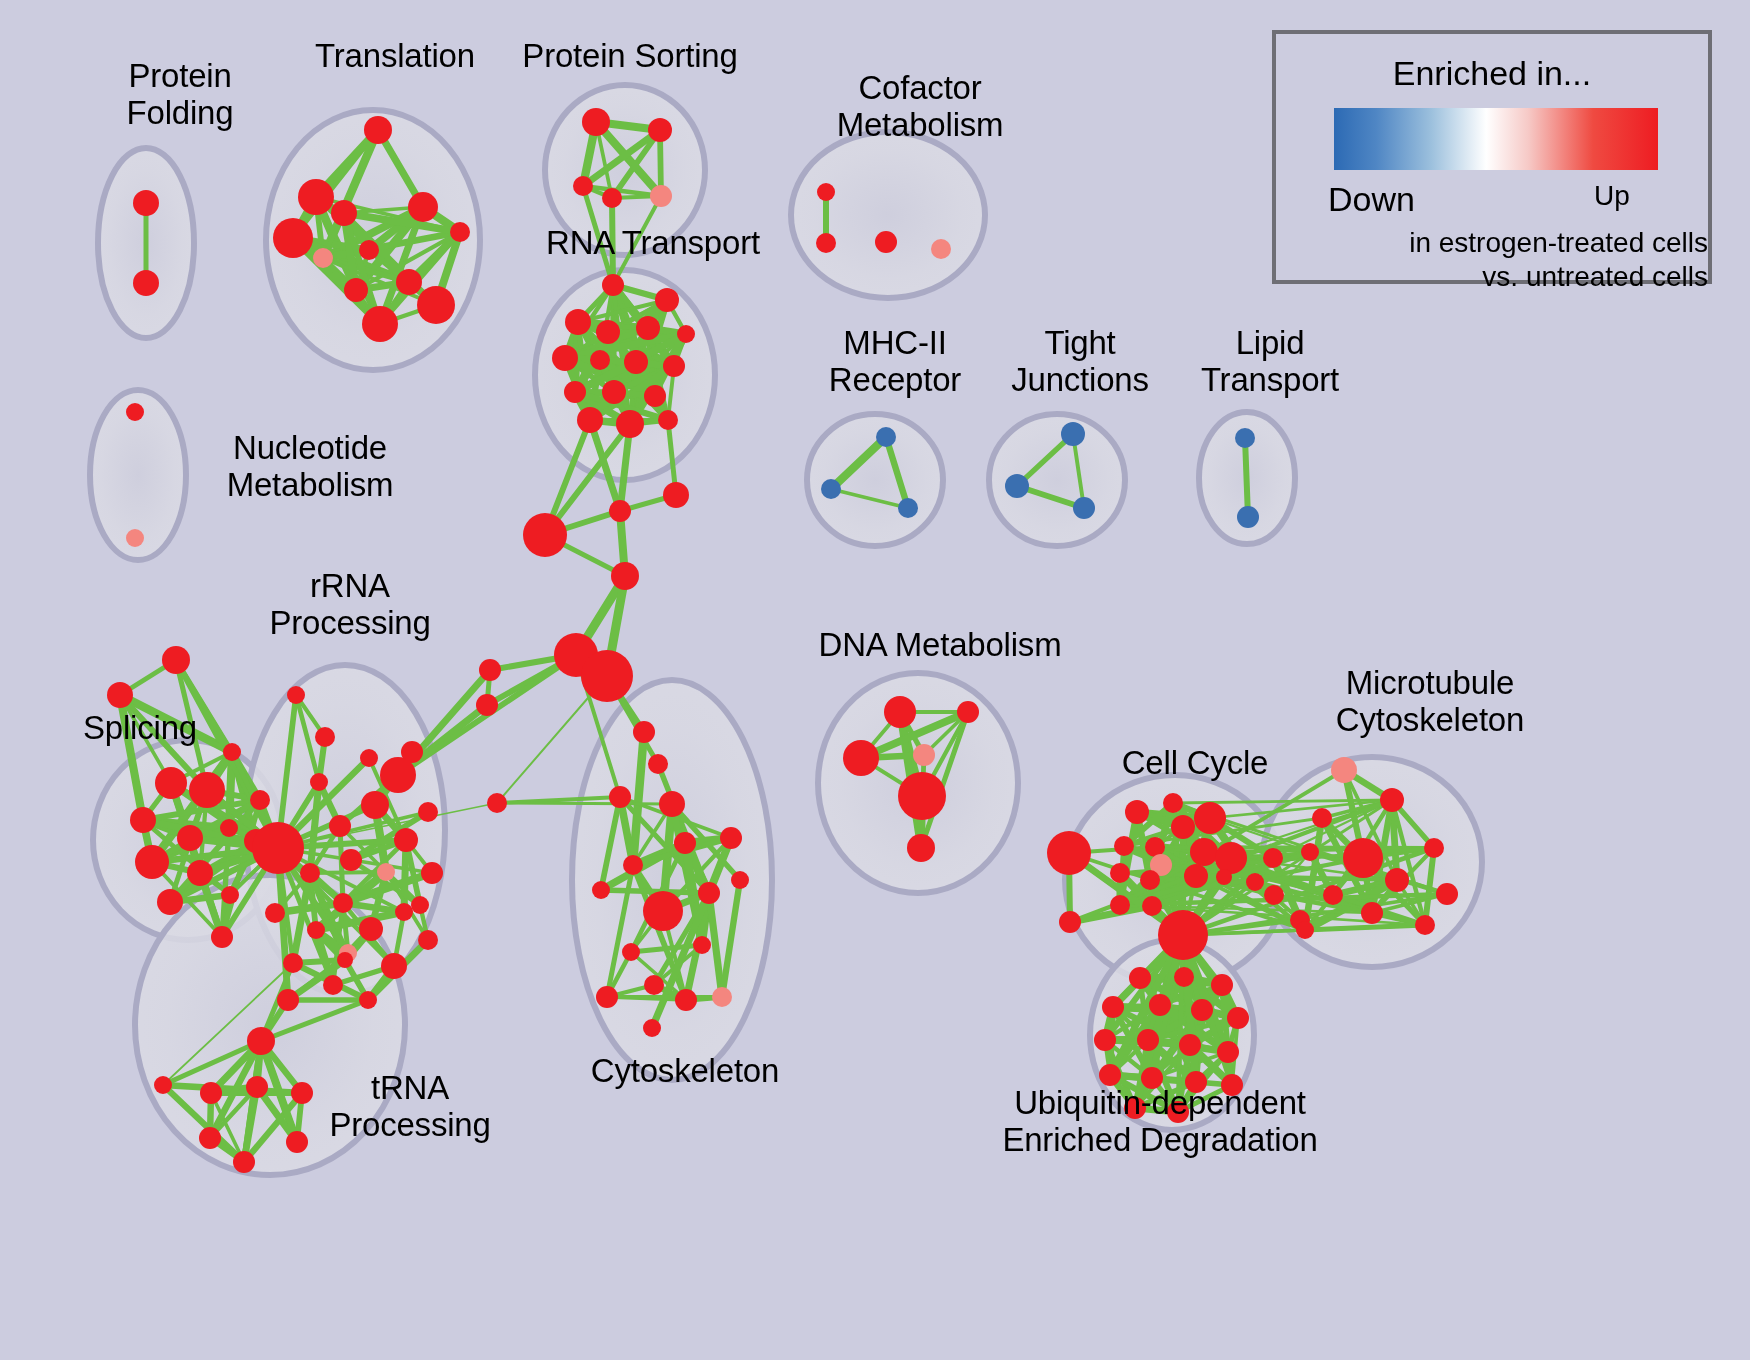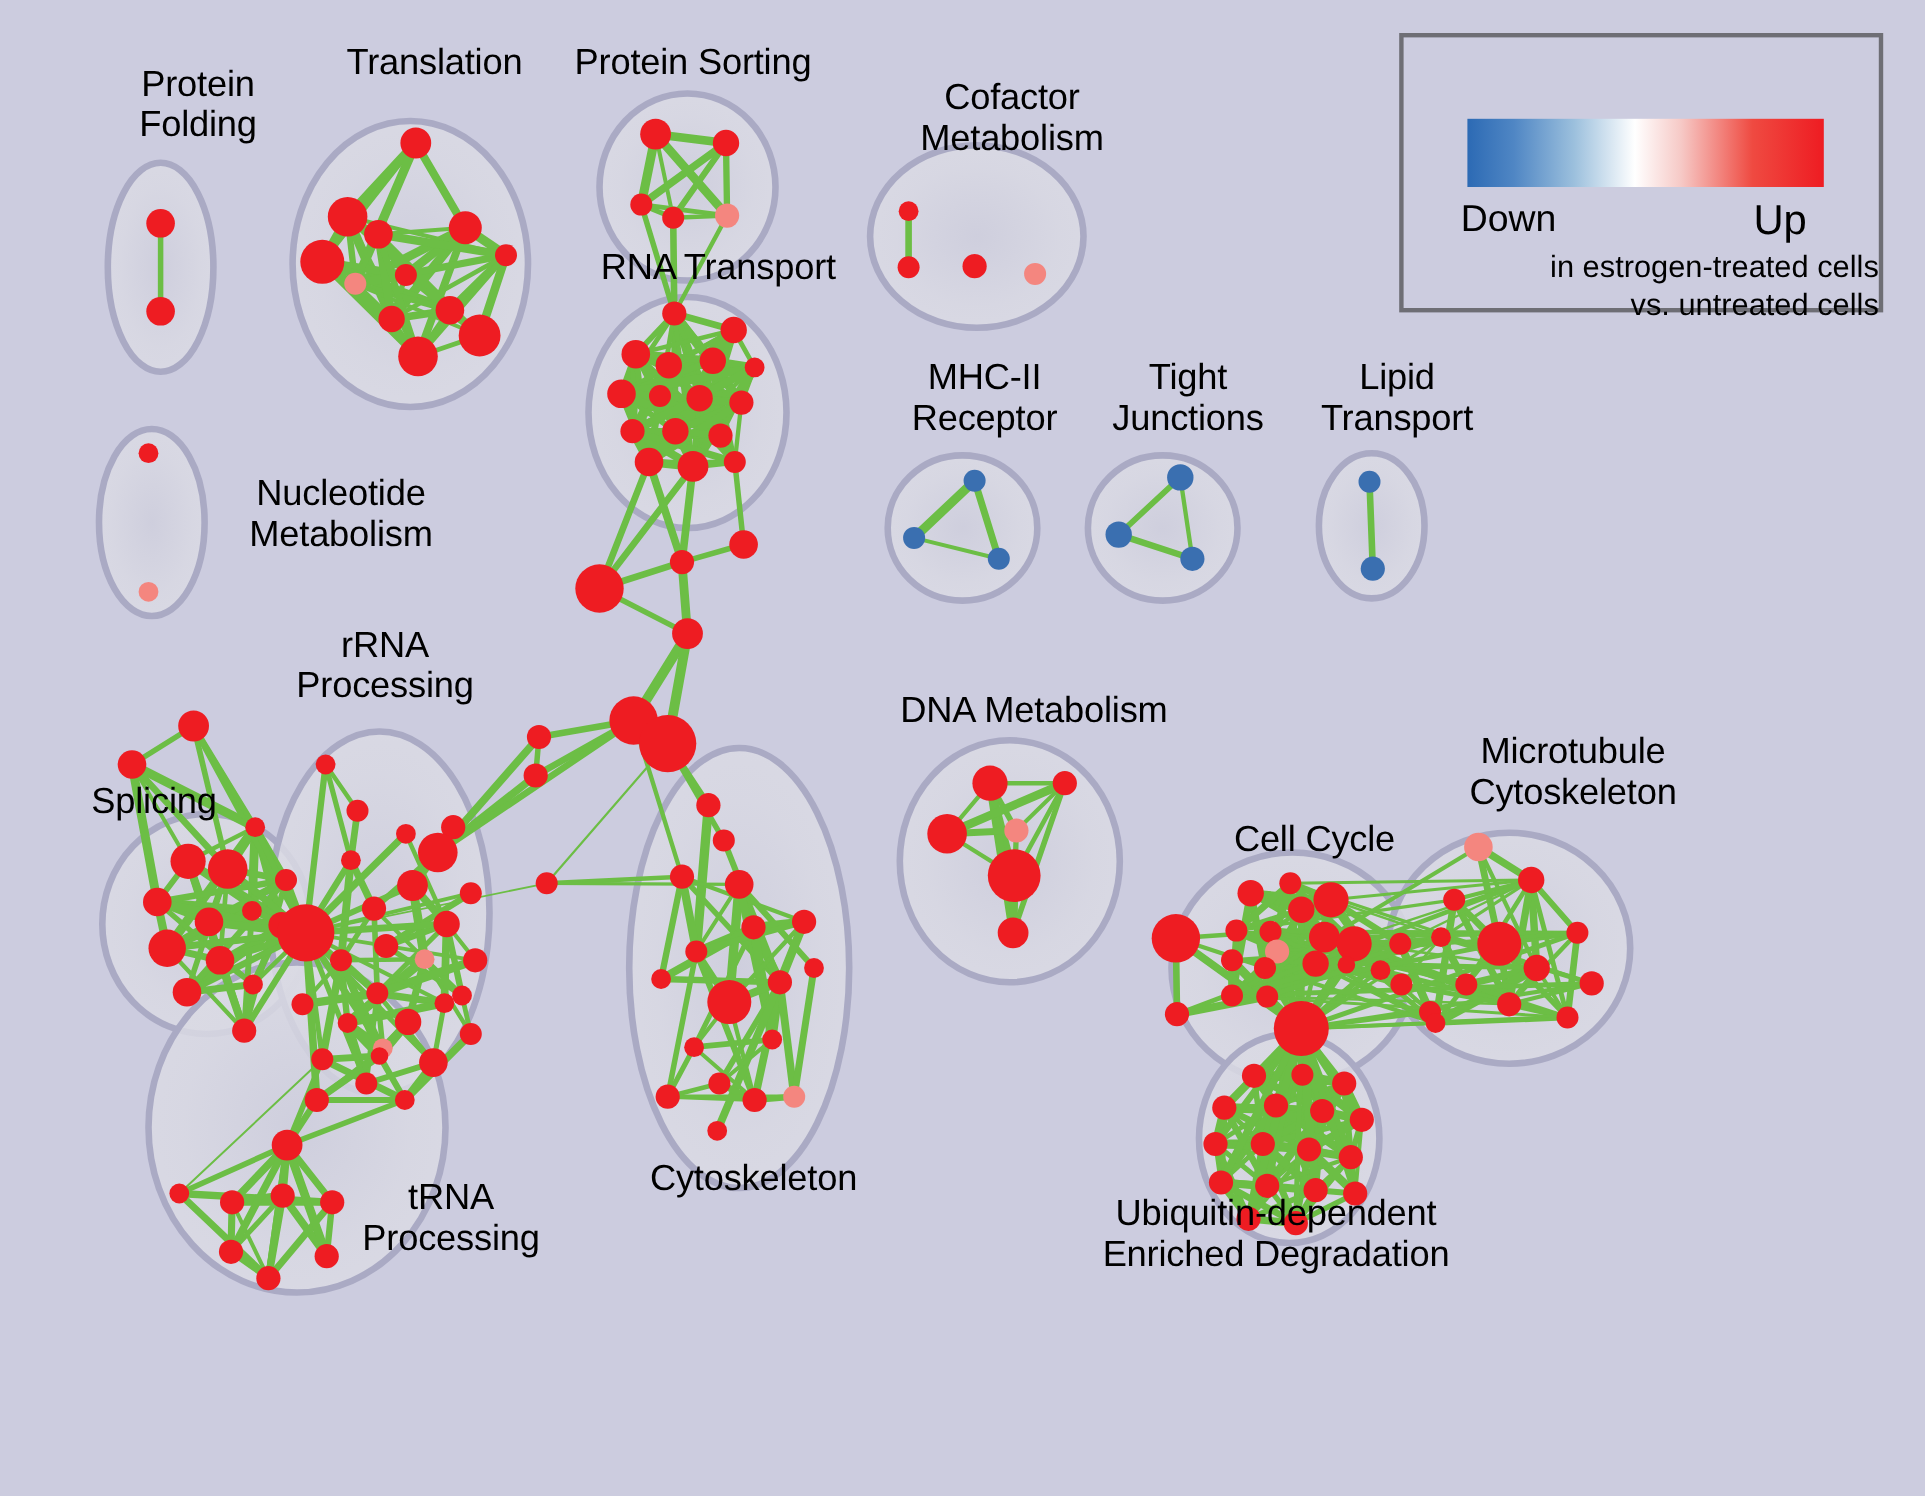--- a/index.html
+++ b/index.html
@@ -38,21 +38,21 @@
   }
   #legend .lg-bar{
     position:absolute;left:58px;top:74px;
     width:324px;height:62px;
     background:linear-gradient(to right,#2c6ab4 0%,#4f86c4 13%,#9cc0dd 30%,#ffffff 47%,#f6c9c6 60%,#ef4a41 80%,#ee1c22 100%);
   }
   #legend .lg-down{
     position:absolute;left:52px;top:146px;font-size:34px;color:#000;
   }
   #legend .lg-up{
-    position:absolute;left:318px;top:146px;font-size:38px;color:#000;
+    position:absolute;left:318px;top:146px;font-size:28px;color:#000;
   }
   #legend .lg-sub{
     position:absolute;left:0;top:192px;width:100%;
     text-align:right;font-size:28px;line-height:1.22;color:#000;white-space:pre-line;
   }
 </style>
 </head>
 <body>
 
 <div id="stage">
@@ -943,20 +943,21 @@
 Cytoskeleton</div>
       <div class="cl-label" style="left: 1100px; top: 745px; width: 190px;">Cell Cycle</div>
       <div class="cl-label" style="left: 310px; top: 1070px; width: 200px;">tRNA
 Processing</div>
       <div class="cl-label" style="left: 560px; top: 1053px; width: 250px;">Cytoskeleton</div>
       <div class="cl-label" style="left: 985px; top: 1085px; width: 350px;">Ubiquitin-dependent
 Enriched Degradation</div>
     </div>
 
   <div id="legend">
+    <div class="lg-title">Enriched in...</div>
     <div class="lg-bar"></div>
     <div class="lg-down">Down</div>
     <div class="lg-up">Up</div>
     <div class="lg-sub">in estrogen-treated cells
 vs. untreated cells</div>
   </div>
 
 </div>
 
 </body></html>

